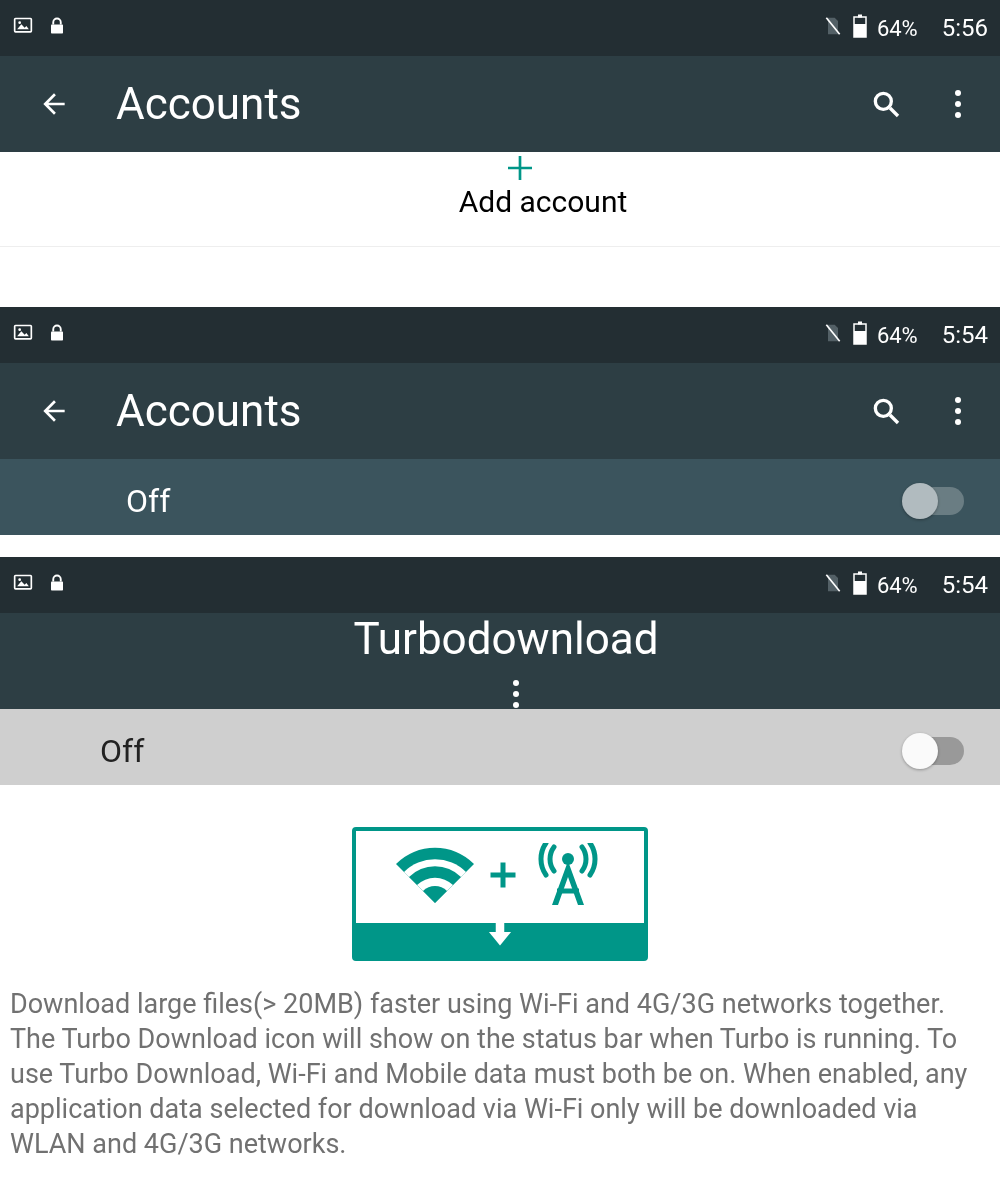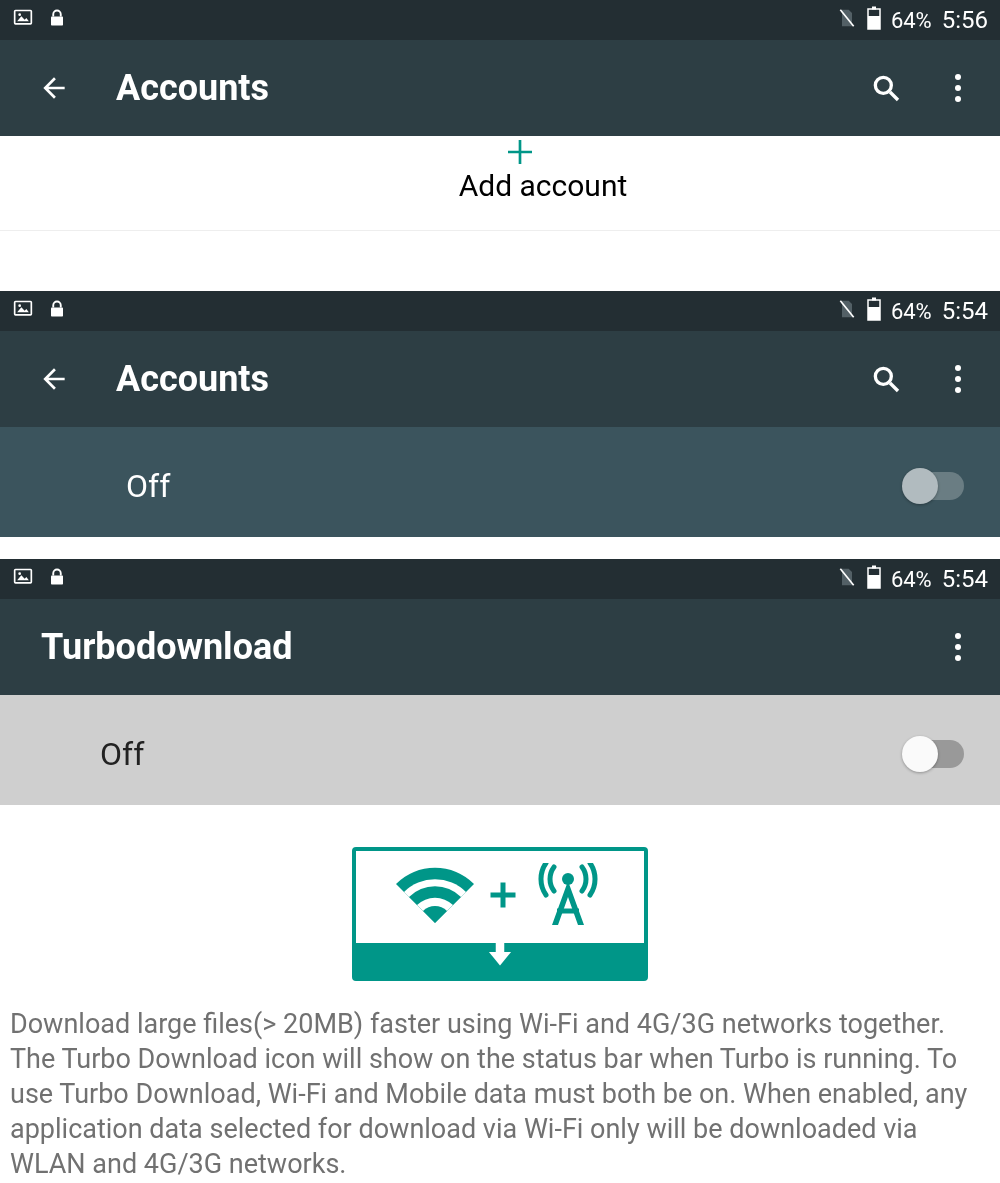--- a/index.html
+++ b/index.html
@@ -6,46 +6,46 @@
   body {
     width: 1000px;
     height: 1183px;
     font-family: Roboto, 'Helvetica Neue', Arial, sans-serif;
     background: #ffffff;
     overflow: hidden;
   }
   
   
   .status-bar {
-    height: 40px;
+    height: 56px;
     background: #232e33;
     display: flex;
     align-items: center;
     padding: 0 12px;
     color: #fff;
     font-size: 22px;
   }
   .status-left { display: flex; align-items: center; gap: 14px; }
   .status-right { margin-left: auto; display: flex; align-items: center; gap: 10px; }
   .battery-text { font-size: 22px; font-weight: 400; }
-  .time-text { font-size: 24px; font-weight: 400; margin-left: 0; }
+  .time-text { font-size: 24px; font-weight: 400; margin-left: 14px; }
 
   
   .app-bar {
     height: 96px;
     background: #2d3e44;
     display: flex;
     align-items: center;
     padding: 0 18px 0 30px;
     color: #fff;
   }
   .app-bar .back-btn { width: 48px; display:flex; align-items:center; justify-content:center; cursor:pointer; }
   .app-bar .title {
-    font-size: 36px;
-    font-weight: 700;
+    font-size: 44px;
+    font-weight: 400;
     margin-left: 38px;
     flex: 1;
   }
   .app-bar .action { width: 48px; display:flex; align-items:center; justify-content:center; cursor:pointer; margin-left: 24px; }
 
   
   .list-item {
     height: 94px;
     display: flex;
     align-items: center;
@@ -66,21 +66,21 @@
     font-size: 30px;
     color: #000;
   }
   .thin-divider { height: 1px; background: #eee; }
   
   .gap { height: 60px; background: #ffffff; }
   .gap2 { height: 22px; background: #ffffff; }
 
   
   .sub-bar {
-    height: 110px;
+    height: 76px;
     display: flex;
     align-items: center;
     padding: 8px 36px 0 126px;
   }
   .sub-bar.dark { background: #3b545d; color: #fff; }
   .sub-bar.light { background: #cfcfcf; color: #222; }
   .sub-bar .state-label { font-size: 32px; flex: 1; }
 
   
   .switch {
@@ -318,21 +318,21 @@
           <rect x="1" y="3" width="12" height="20" fill="none" stroke="#fff" stroke-width="1.5"></rect>
           <rect x="5" y="0.5" width="4" height="3" fill="#fff"></rect>
           <rect x="1" y="10" width="12" height="13" fill="#fff"></rect>
         </svg>
     </span>
     <span class="battery-text">64%</span>
     <span class="time-text">5:54</span>
   </div>
 </div>
 
-<div class="app-bar noback" style="padding-left:37px;">
+<div class="app-bar noback" style="padding-left:26px;flex-direction:column;">
   <div class="title">Turbodownload</div>
   <div class="action">
     <svg width="8" height="30" viewBox="0 0 8 30">
         <circle cx="4" cy="4" r="3" fill="#fff"></circle>
         <circle cx="4" cy="15" r="3" fill="#fff"></circle>
         <circle cx="4" cy="26" r="3" fill="#fff"></circle>
       </svg>
   </div>
 </div>
 

